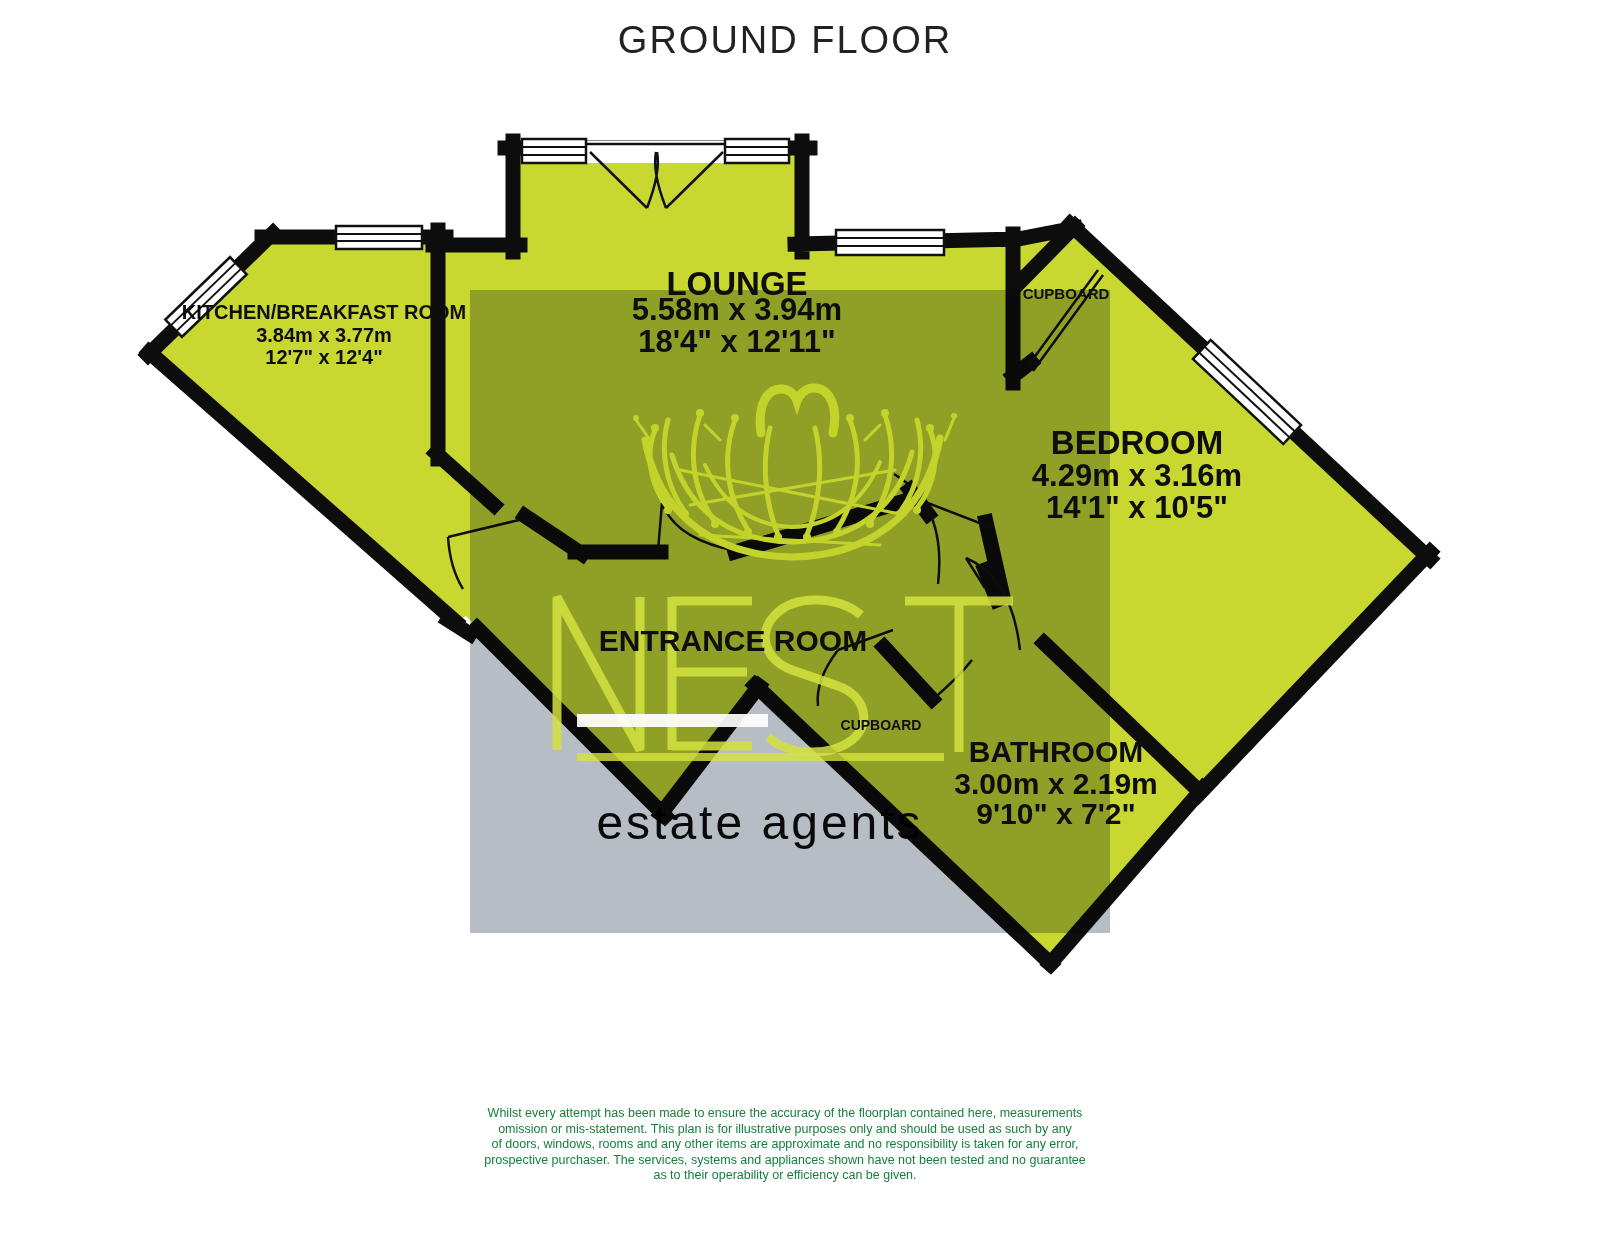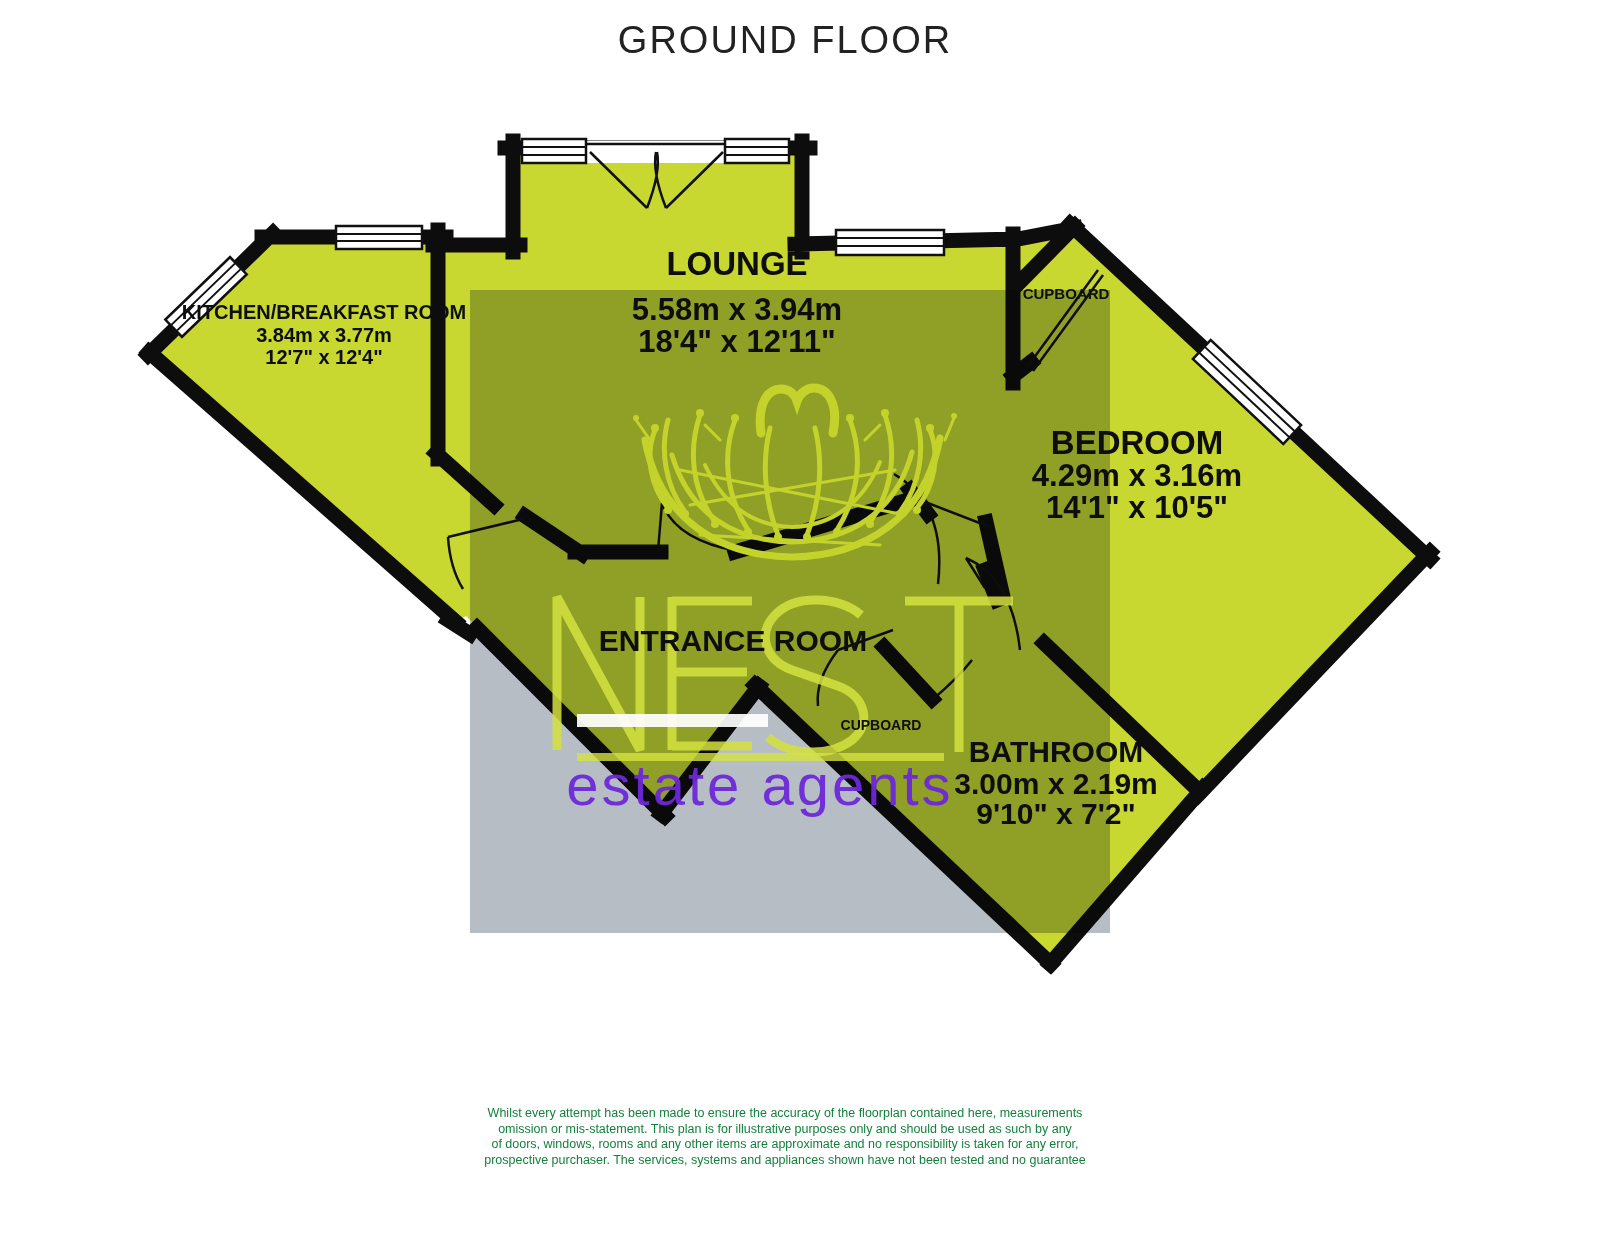--- a/index.html
+++ b/index.html
@@ -17,22 +17,22 @@
   .floor{fill:var(--floor);}
   .wall{stroke:var(--wall);stroke-width:15;fill:none;stroke-linecap:square;}
   .thin{stroke:#111;stroke-width:2.5;fill:none;}
   .win{fill:#fff;stroke:#111;stroke-width:2.5;}
   .winline{stroke:#111;stroke-width:2;}
   
   #wm-gray{position:absolute;left:470px;top:290px;width:640px;height:643px;
     background:var(--gray);mix-blend-mode:multiply;}
   #wm-bar-white{position:absolute;left:577px;top:714px;width:191px;height:13px;background:#fff;opacity:.92;}
   #wm-bar-yellow{position:absolute;left:577px;top:753px;width:367px;height:8px;background:var(--logoyellow);opacity:.8;}
-  #wm-tagline{position:absolute;left:760px;top:784px;transform:translate(-50%,-50%);
-    font-size:58px;font-weight:300;letter-spacing:3px;color:#6d28d9;opacity:.95;white-space:nowrap;}
+  #wm-tagline{position:absolute;left:760px;top:822px;transform:translate(-50%,-50%);
+    font-size:48px;font-weight:300;letter-spacing:3px;color:#000000;opacity:.95;white-space:nowrap;}
   .nest-stroke{stroke:var(--logoyellow);fill:none;opacity:.85;}
   .icon-stroke{stroke:#c3d32b;fill:none;}
   .icon-dot{fill:#c3d32b;}
   
   .lbl{position:absolute;transform:translate(-50%,-50%);font-weight:700;color:#0e0e0e;
        white-space:nowrap;text-align:center;}
   .big{font-size:33px;}
   .dim{font-size:31px;}
   .mid{font-size:30px;}
   .small{font-size:15px;}
@@ -176,36 +176,37 @@
   </svg>
 
   <div id="wm-bar-white"></div>
   <div id="wm-bar-yellow"></div>
   <div id="wm-tagline">estate agents</div>
 
   <div class="lbl kit" style="left:324px;top:312px">KITCHEN/BREAKFAST ROOM</div>
   <div class="lbl kit" style="left:324px;top:335px">3.84m x 3.77m</div>
   <div class="lbl kit" style="left:324px;top:357px">12'7" x 12'4"</div>
 
-  <div class="lbl big" style="left:737px;top:264px">LOUNGE</div>
+  <div class="lbl big" style="left:737px;top:284px">LOUNGE</div>
   <div class="lbl dim" style="left:737px;top:310px">5.58m x 3.94m</div>
   <div class="lbl dim" style="left:737px;top:342px">18'4" x 12'11"</div>
 
   <div class="lbl big" style="left:1137px;top:443px">BEDROOM</div>
   <div class="lbl dim" style="left:1137px;top:476px">4.29m x 3.16m</div>
   <div class="lbl dim" style="left:1137px;top:508px">14'1" x 10'5"</div>
 
   <div class="lbl mid" style="left:1056px;top:752px">BATHROOM</div>
   <div class="lbl mid" style="left:1056px;top:784px">3.00m x 2.19m</div>
   <div class="lbl mid" style="left:1056px;top:814px">9'10" x 7'2"</div>
 
   <div class="lbl mid" style="left:733px;top:641px">ENTRANCE ROOM</div>
   <div class="lbl small" style="left:1066px;top:293px">CUPBOARD</div>
   <div class="lbl tiny" style="left:881px;top:725px">CUPBOARD</div>
 
   <div id="disclaimer">
     <div>Whilst every attempt has been made to ensure the accuracy of the floorplan contained here, measurements</div>
     <div>omission or mis-statement. This plan is for illustrative purposes only and should be used as such by any</div>
     <div>of doors, windows, rooms and any other items are approximate and no responsibility is taken for any error,</div>
     <div>prospective purchaser. The services, systems and appliances shown have not been tested and no guarantee</div>
+    <div>as to their operability or efficiency can be given.</div>
   </div>
 
 </div>
 
 </body></html>

